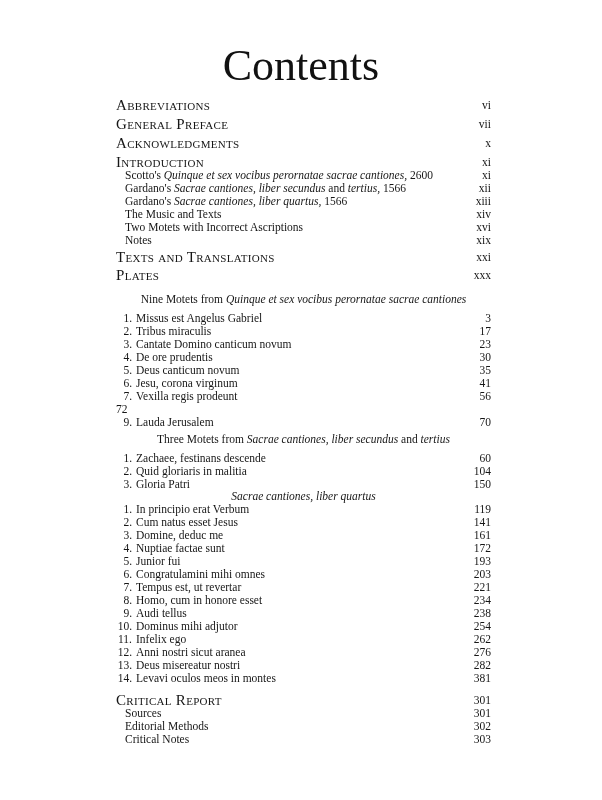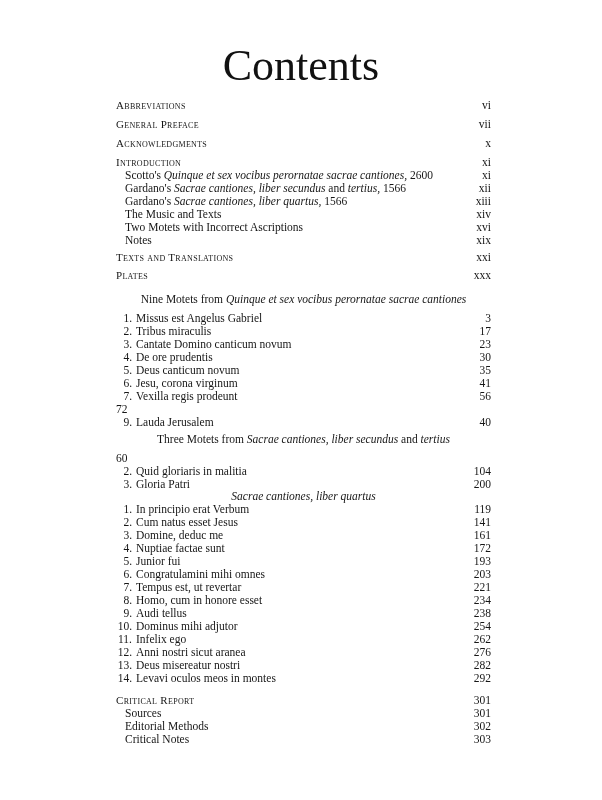--- a/index.html
+++ b/index.html
@@ -4,21 +4,21 @@
 <style>
   html, body { margin:0; padding:0; background:#ffffff; }
   body { width:602px; height:800px; position:relative; overflow:hidden;
          font-family:"Liberation Serif","DejaVu Serif",serif; color:#161616; }
   .title { position:absolute; top:40px; left:0; width:602px; text-align:center;
            font-size:44px; line-height:52px; color:#111; }
   .row { position:absolute; left:116px; width:375px; height:14px;
          font-size:11.5px; line-height:14px; display:flex; justify-content:space-between; }
   .row .label { white-space:nowrap; }
   .row .page { }
-  .sc { font-variant:small-caps; font-size:11px; letter-spacing:0.3px; }
+  .sc { font-variant:small-caps; font-size:15px; letter-spacing:0.3px; }
   .sub { padding-left:9px; }
   .num { display:inline-block; width:16px; text-align:right; margin-right:4px; }
   .heading { position:absolute; left:116px; width:375px; text-align:center;
              font-size:11.5px; line-height:14px; }
   i { font-style:italic; }
 </style>
 </head>
 <body>
 
 <div class="title">Contents</div>
@@ -102,35 +102,36 @@
   </div>
 <div class="row" style="top:389px">
     <span class="label"><span class="num">7.</span><span>Vexilla regis prodeunt</span></span>
     <span class="page">56</span>
   </div>
 <div class="row" style="top:402px">
     <span class="page">72</span>
   </div>
 <div class="row" style="top:415px">
     <span class="label"><span class="num">9.</span><span>Lauda Jerusalem</span></span>
-    <span class="page">40</span>
+    <span class="page">70</span>
   </div>
 
 <div class="heading" style="top:432px"><span>Three Motets from </span><i>Sacrae cantiones, liber secundus</i><span> and </span><i>tertius</i></div>
 
 <div class="row" style="top:451px">
+    <span class="label"><span class="num">1.</span><span>Zachaee, festinans descende</span></span>
     <span class="page">60</span>
   </div>
 <div class="row" style="top:464px">
     <span class="label"><span class="num">2.</span><span>Quid gloriaris in malitia</span></span>
     <span class="page">104</span>
   </div>
 <div class="row" style="top:477px">
     <span class="label"><span class="num">3.</span><span>Gloria Patri</span></span>
-    <span class="page">200</span>
+    <span class="page">150</span>
   </div>
 
 <div class="heading" style="top:489px"><i>Sacrae cantiones, liber quartus</i></div>
 
 <div class="row" style="top:502px">
     <span class="label"><span class="num">1.</span><span>In principio erat Verbum</span></span>
     <span class="page">119</span>
   </div>
 <div class="row" style="top:515px">
     <span class="label"><span class="num">2.</span><span>Cum natus esset Jesus</span></span>
@@ -175,21 +176,21 @@
 <div class="row" style="top:645px">
     <span class="label"><span class="num">12.</span><span>Anni nostri sicut aranea</span></span>
     <span class="page">276</span>
   </div>
 <div class="row" style="top:658px">
     <span class="label"><span class="num">13.</span><span>Deus misereatur nostri</span></span>
     <span class="page">282</span>
   </div>
 <div class="row" style="top:671px">
     <span class="label"><span class="num">14.</span><span>Levavi oculos meos in montes</span></span>
-    <span class="page">292</span>
+    <span class="page">381</span>
   </div>
 
 <div class="row" style="top:693px">
   <span class="label sc">Critical Report</span>
   <span class="page">301</span>
 </div>
 <div class="row" style="top:706px">
   <span class="label sub">Sources</span>
   <span class="page">301</span>
 </div>

